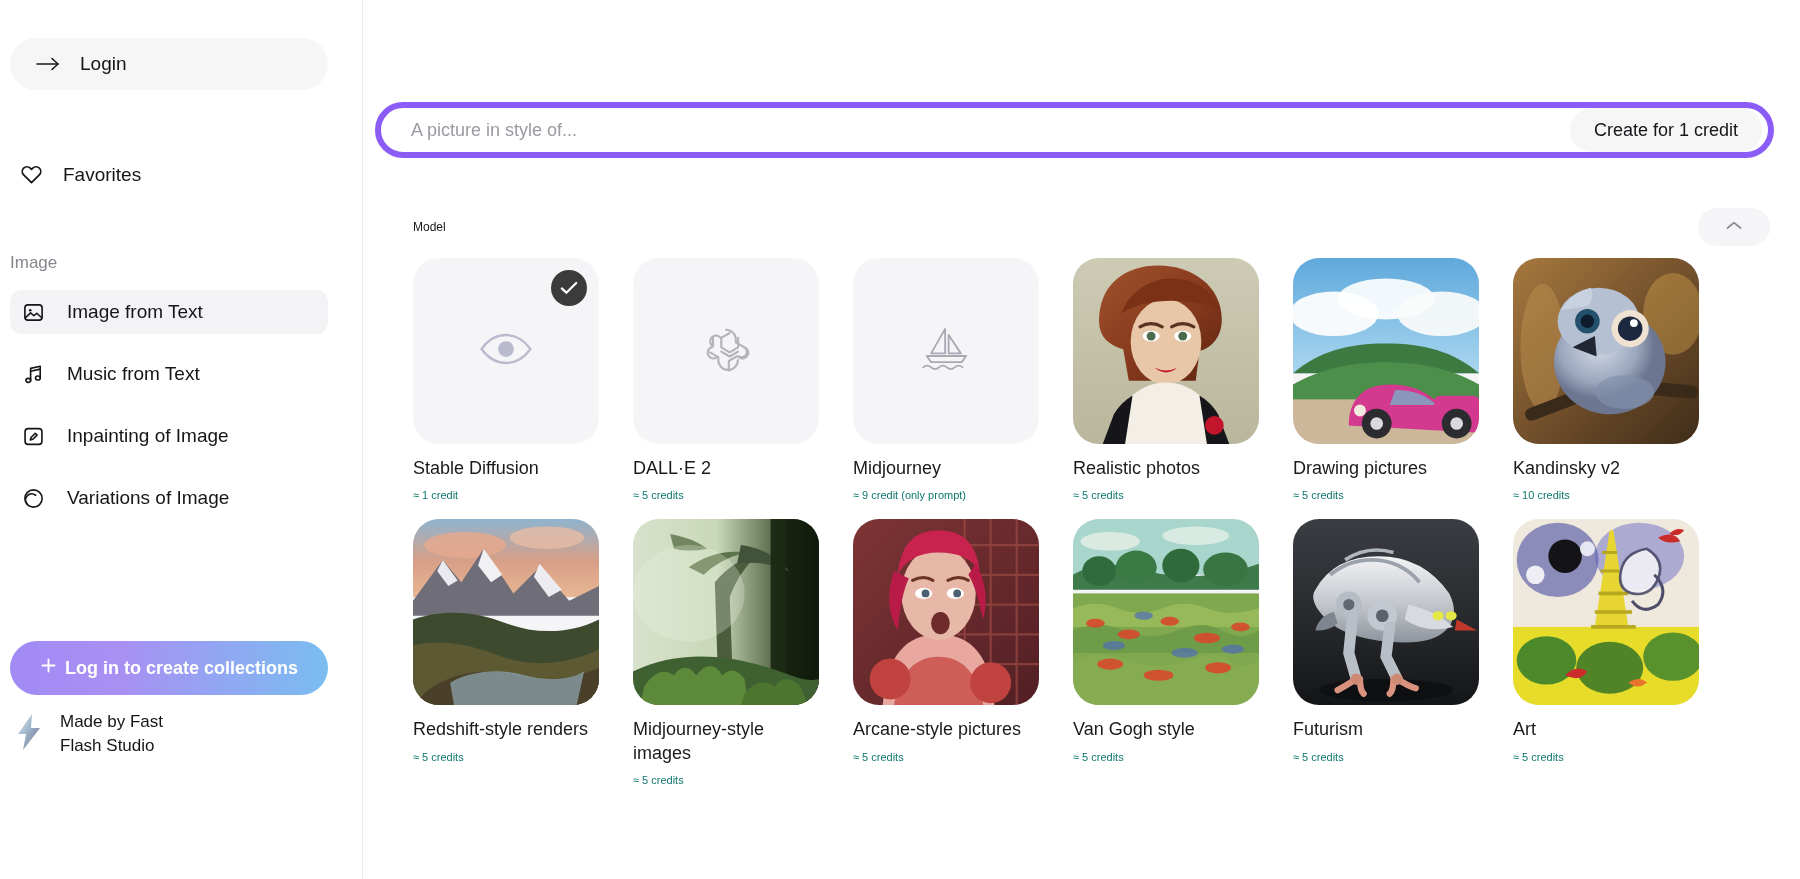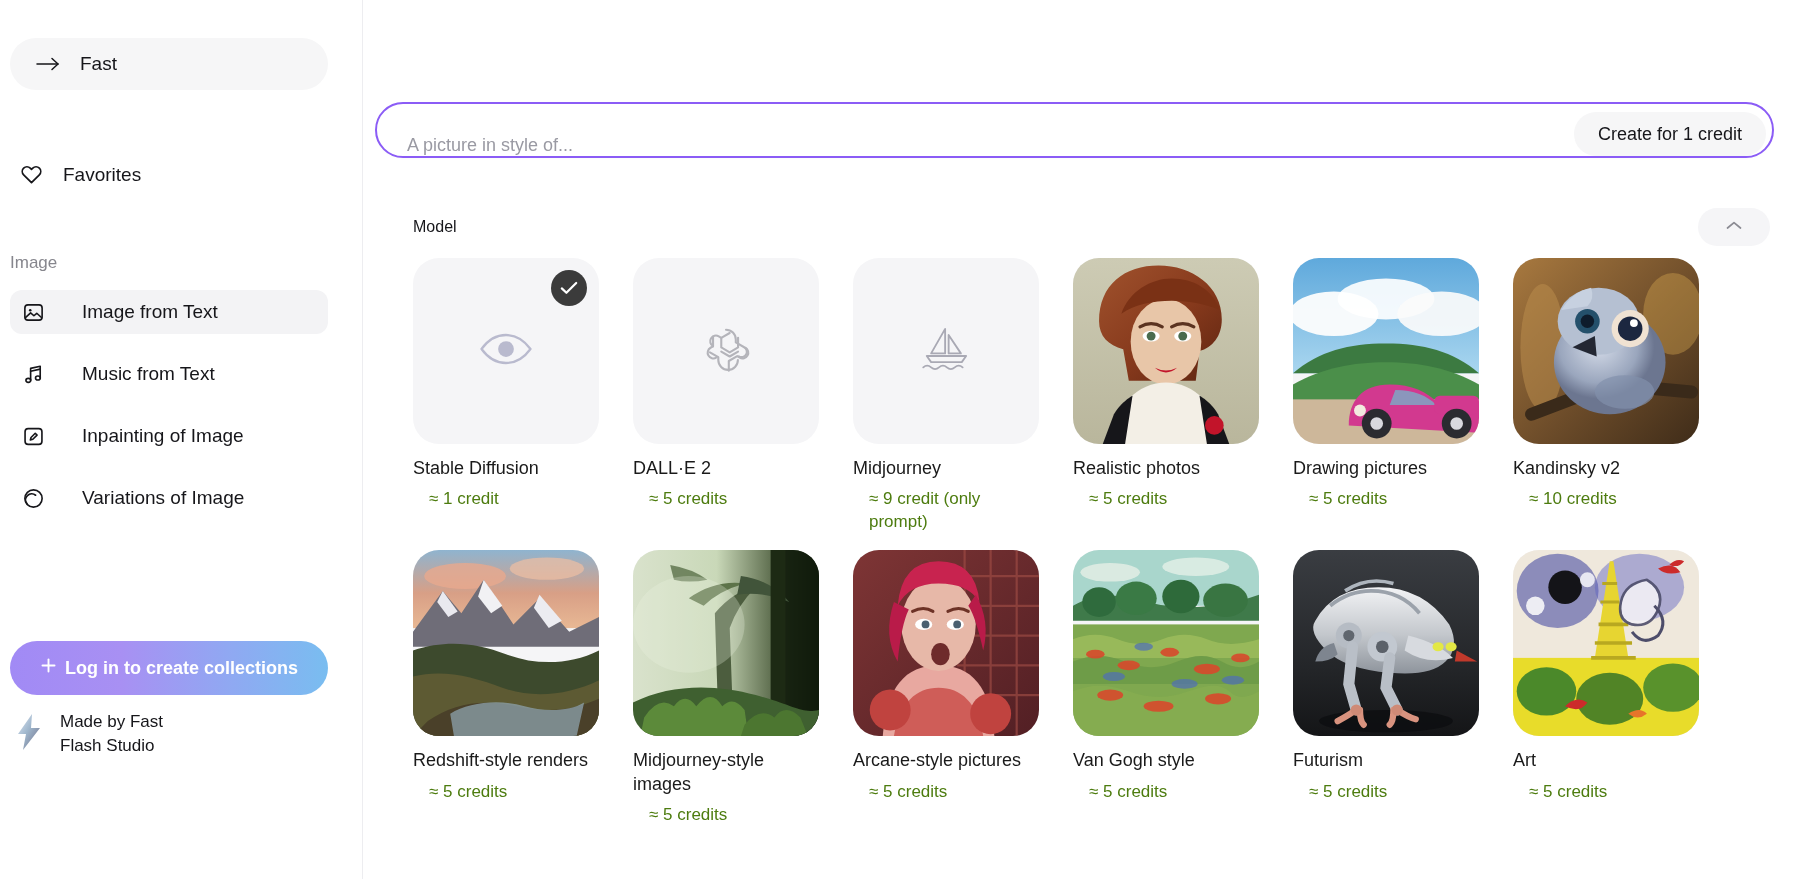--- a/index.html
+++ b/index.html
@@ -44,21 +44,21 @@
   .fav-row .label { font-size: 19px; color: #16161a; }
 
   .section-title {
     position: absolute; left: 10px;
     font-size: 17px; color: #86868d; font-weight: 400;
   }
   #create-title { top: 253px; }
 
   .nav-list { position: absolute; left: 10px; top: 290px; width: 318px; }
   .nav-item {
-    display: flex; align-items: center; gap: 37px;
+    display: flex; align-items: center; gap: 22px;
     height: 44px; padding-left: 12px;
     border-radius: 12px; margin-bottom: 18px;
     cursor: pointer;
   }
   .nav-item.active { background: #f3f3f5; }
   .nav-item .label { font-size: 19px; color: #16161a; }
   .nav-icon { width: 23px; height: 23px; flex: 0 0 23px; display:block; }
 
   .collections-row {
     position: absolute; left: 10px; top: 582px;
@@ -97,44 +97,44 @@
 
   
   #main {
     flex: 1 1 auto; height: 879px;
     position: relative; overflow: hidden; background: #fff;
   }
 
   .prompt-bar {
     position: absolute; left: 12px; top: 102px;
     width: 1399px; height: 56px;
-    border: 2px solid #8b5cf6; border-radius: 28px;
+    border: 6px solid #8b5cf6; border-radius: 28px;
     background: #fff;
-    display: flex; align-items: flex-end;
+    display: flex; align-items: center;
     box-shadow: 0 1px 2px rgba(0,0,0,0.02);
   }
   .prompt-input {
     flex: 1 1 auto; border: none; outline: none;
     background: transparent; padding-left: 30px;
     font-family: inherit; font-size: 18px; color: #16161a;
   }
   .prompt-input::placeholder { color: #9a9aa3; }
   .create-credit-btn {
     margin-right: 6px; height: 44px; padding: 0 24px;
     border: none; border-radius: 22px; background: #f6f6f7;
     font-family: inherit; font-size: 18px; color: #16161a;
     cursor: pointer; white-space: nowrap;
   }
 
   .model-header {
     position: absolute; left: 50px; top: 208px;
     width: 1357px; display: flex; align-items: center;
     justify-content: space-between;
   }
-  .model-header .mtitle { font-size: 16px; color: #16161a; }
+  .model-header .mtitle { font-size: 12px; color: #16161a; }
   .collapse-btn {
     width: 72px; height: 38px; border: none; border-radius: 19px;
     background: #f5f5f7; cursor: pointer;
     display: flex; align-items: center; justify-content: center;
   }
 
   .grid {
     position: absolute; left: 50px; top: 258px;
     width: 1420px;
     display: grid;
@@ -155,38 +155,38 @@
   .check-badge {
     position: absolute; right: 12px; top: 12px;
     width: 36px; height: 36px; border-radius: 50%;
     background: #3b3b3b;
     display: flex; align-items: center; justify-content: center;
   }
   .card-name {
     margin-top: 13px; font-size: 18px; color: #1a1a1a; line-height: 1.3;
   }
   .card-credits {
-    margin-top: 8px; font-size: 17px; color: #4d7c0f; line-height: 1.35; margin-left: 16px;
+    margin-top: 8px; font-size: 11px; color: #0f766e; line-height: 1.35;
   }
 </style>
 </head>
 <body>
 
 <div id="app">
 
   <aside id="sidebar">
 
     <button class="login-btn">
       <span>
         <svg class="arrow-icon" viewBox="0 0 26 16" fill="none" stroke="#16161a" stroke-width="1.5" stroke-linecap="round" stroke-linejoin="round">
           <line x1="1" y1="8" x2="22" y2="8"></line>
           <polyline points="16,2.5 22,8 16,13.5"></polyline>
         </svg>
       </span>
-      <span class="label">Fast</span>
+      <span class="label">Login</span>
     </button>
 
     <div class="fav-row">
       <span>
         <svg class="nav-icon" viewBox="0 0 24 24" fill="none" stroke="#16161a" stroke-width="1.8" stroke-linecap="round" stroke-linejoin="round">
           <path d="M12 20.5 3.8 12.3a4.9 4.9 0 0 1 0-6.9 4.9 4.9 0 0 1 6.9 0L12 6.7l1.3-1.3a4.9 4.9 0 0 1 6.9 0 4.9 4.9 0 0 1 0 6.9z"></path>
         </svg>
       </span>
       <span class="label">Favorites</span>
     </div>

